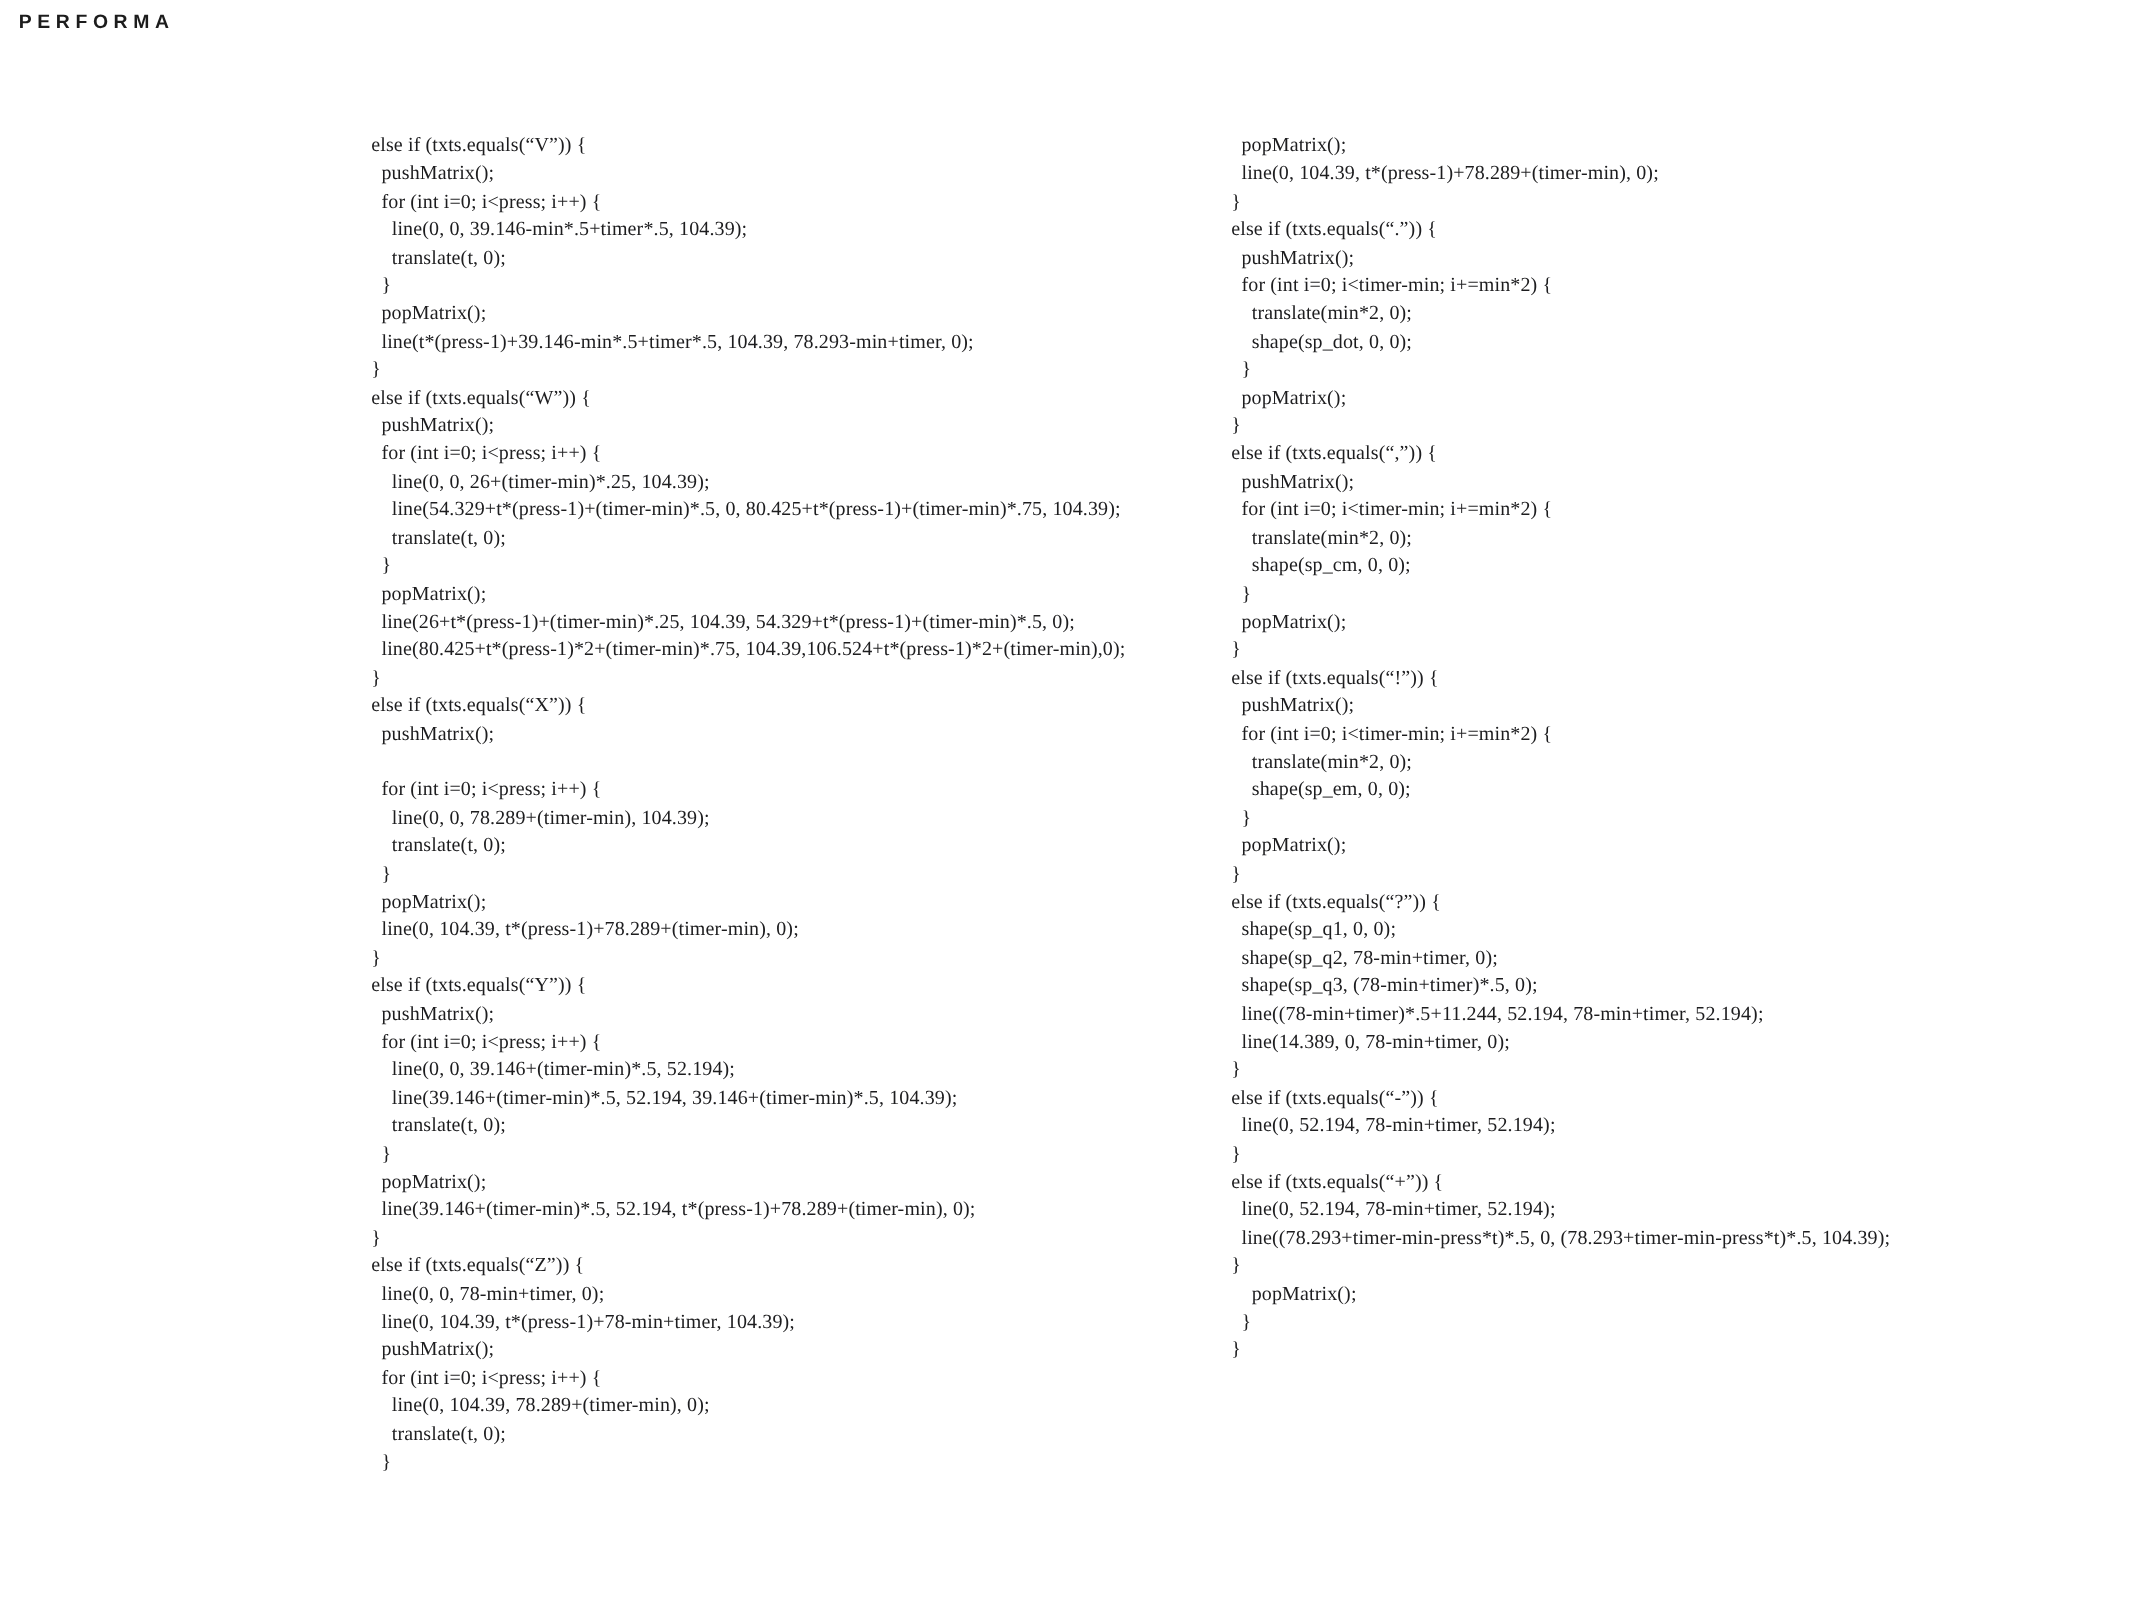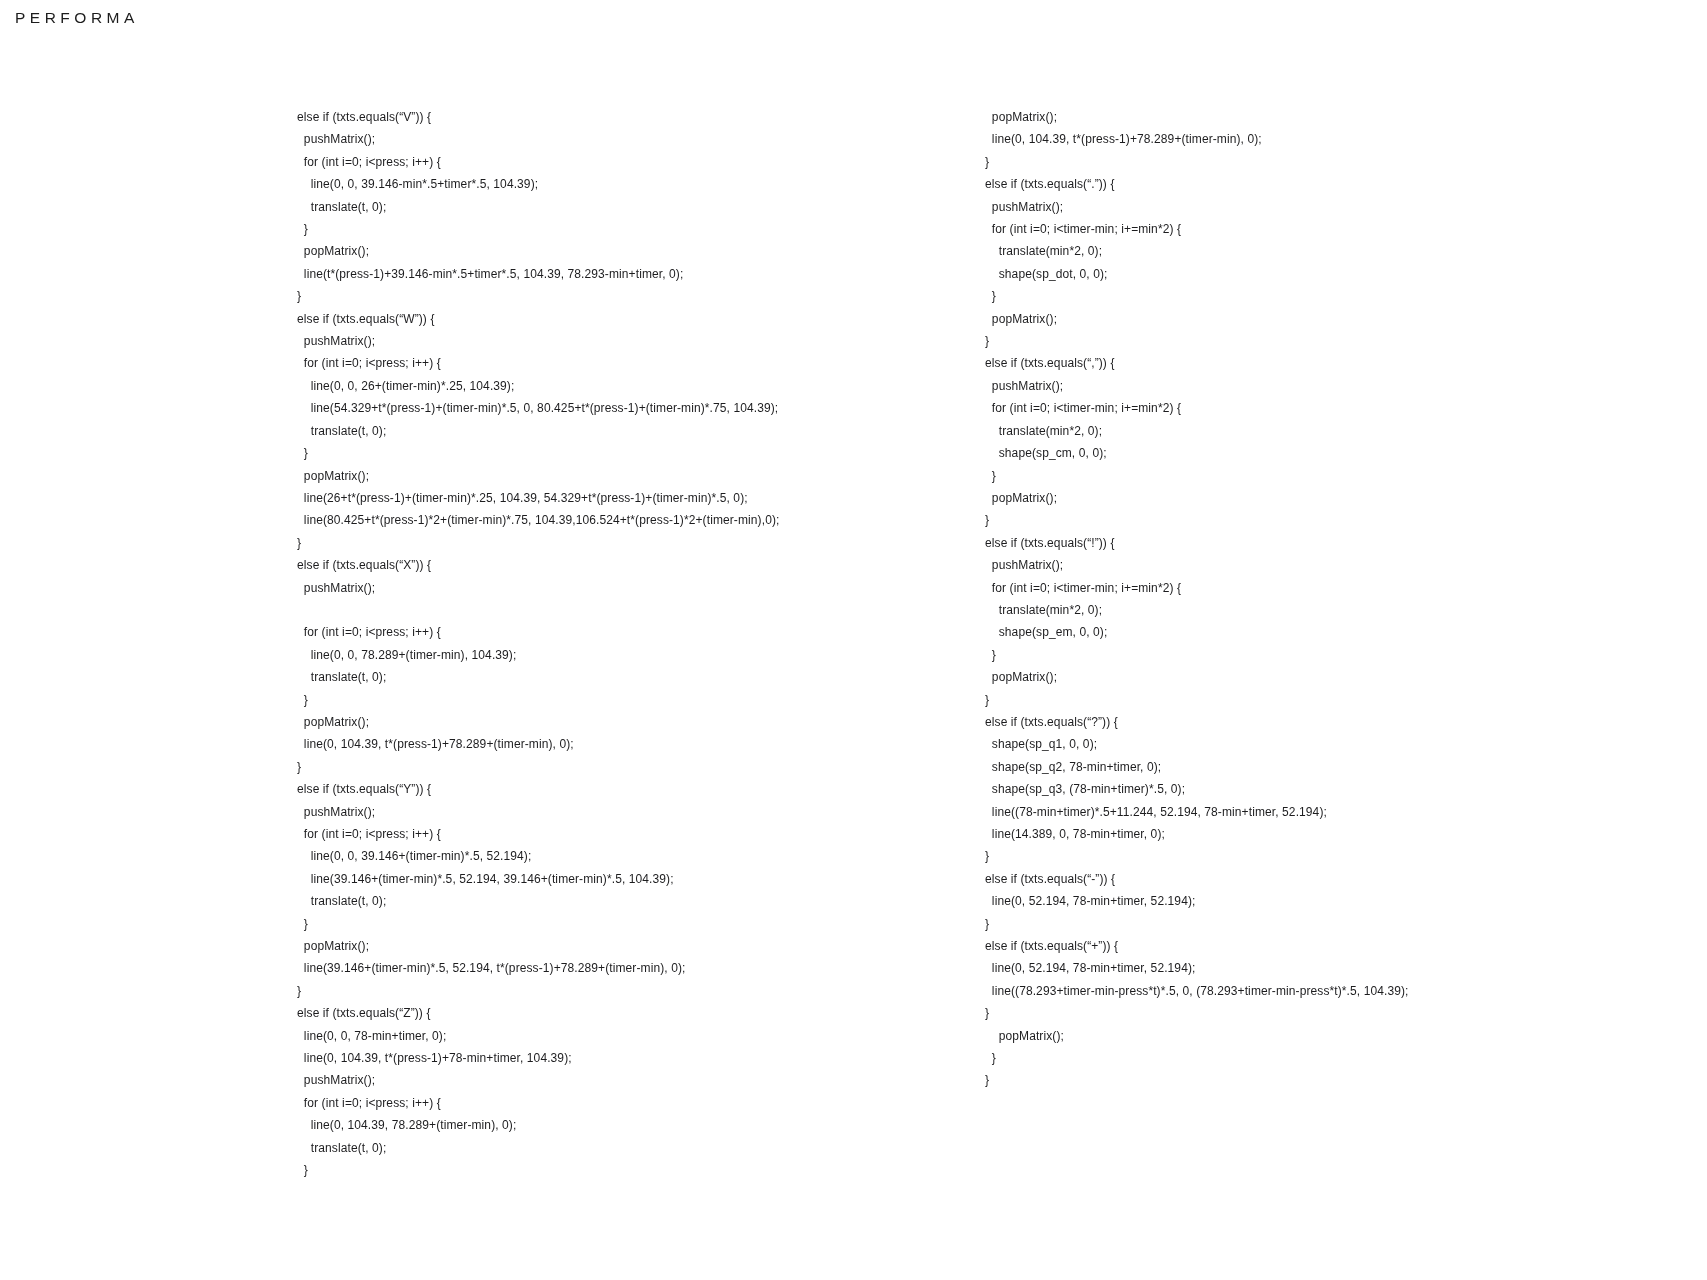--- a/index.html
+++ b/index.html
@@ -15,32 +15,32 @@
     width: 1707px;
     height: 1280px;
     background: #ffffff;
   }
   .logo {
     position: absolute;
     left: 15px;
     top: 10px;
     font-size: 15.5px;
     line-height: 1;
-    font-weight: 400;
+    font-weight: 700;
     letter-spacing: 4.5px;
     color: #1c1c1c;
     cursor: pointer;
     white-space: nowrap;
   }
   pre.code {
     position: absolute;
     top: 106px;
     margin: 0;
-    font-family: Liberation Sans, sans-serif;
-    font-size: 12px;
+    font-family: Liberation Serif, serif;
+    font-size: 16px;
     line-height: 22.4px;
     color: #1d1d1f;
     white-space: pre;
     letter-spacing: 0.1px;
   }
   .col-left  { left: 297px; }
   .col-right { left: 985px; }
 </style>
 </head>
 <body>

